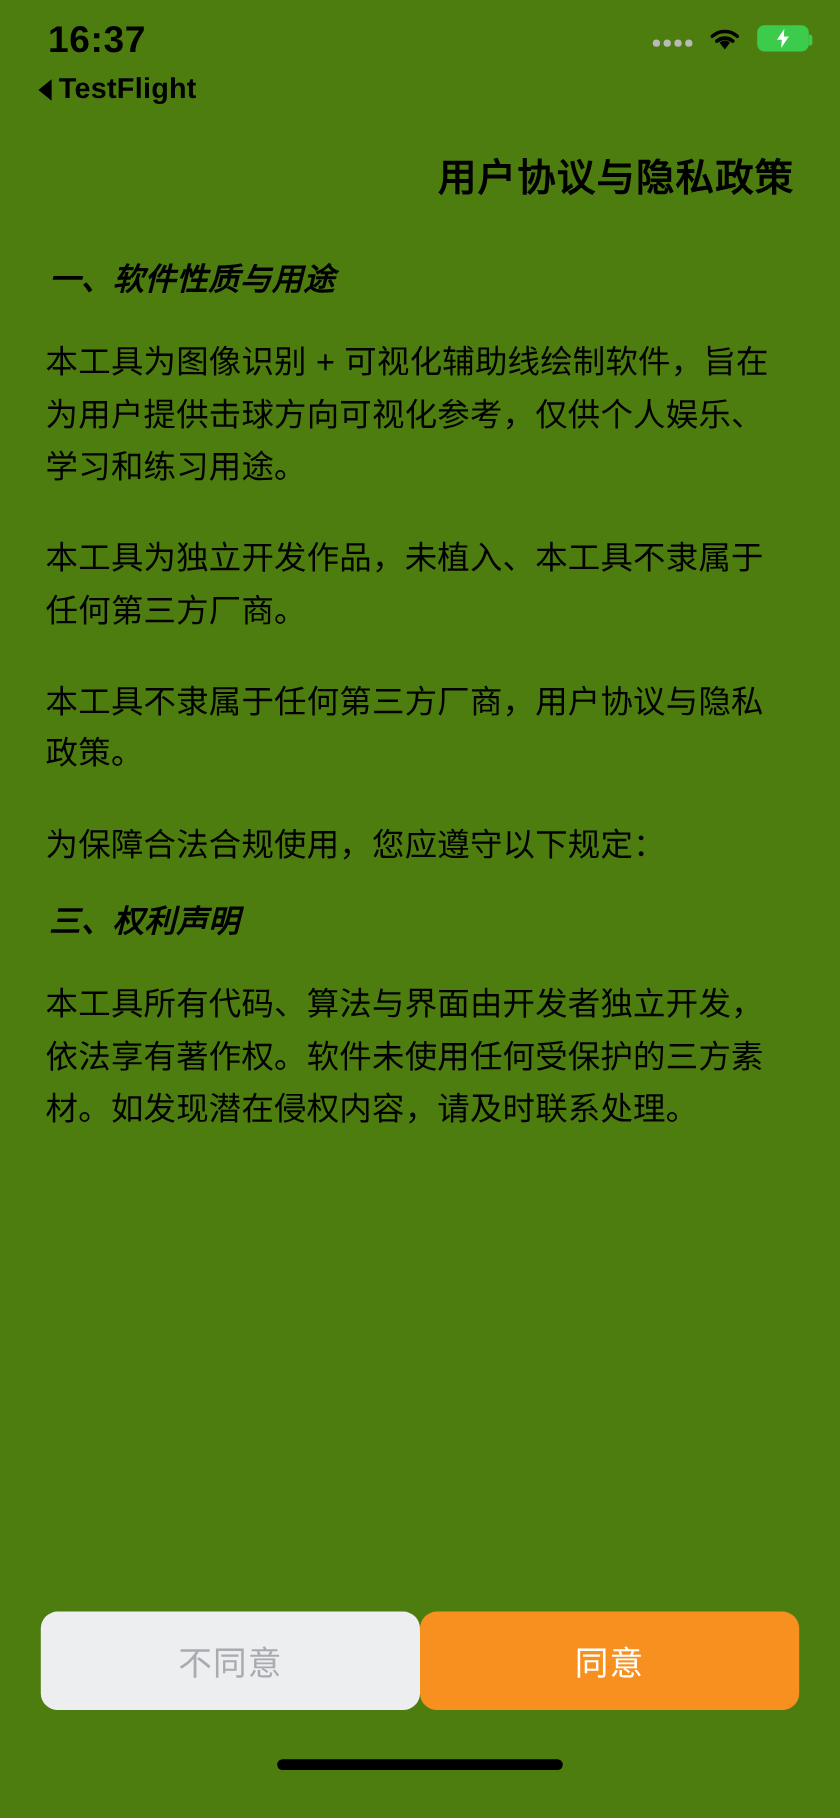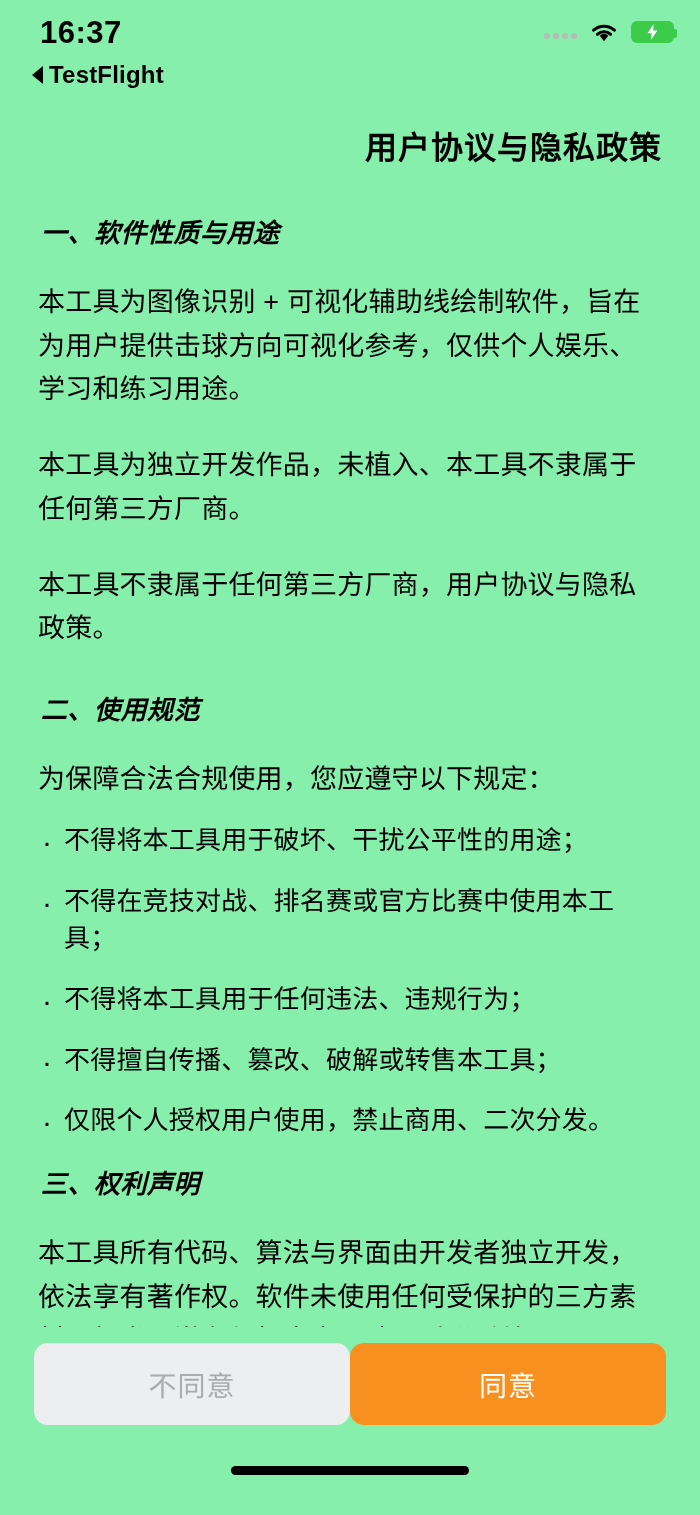--- a/index.html
+++ b/index.html
@@ -7,21 +7,21 @@
     width: 700px;
     height: 1515px;
     background: #ffffff;
     font-family: "Liberation Sans", "DejaVu Sans", sans-serif;
     overflow: hidden;
   }
   .phone {
     position: relative;
     width: 700px;
     height: 1515px;
-    background: #86efac;
+    background: #4d7c0f;
     display: flex;
     flex-direction: column;
   }
 
   
   .statusbar {
     position: relative;
     height: 58px;
     flex: 0 0 58px;
     display: flex;
@@ -213,29 +213,21 @@
   </div>
 
   <div class="content">
     <div class="page-title">用户协议与隐私政策</div>
 
     <div class="sec-title">一、软件性质与用途</div>
     <p class="para">本工具为图像识别 + 可视化辅助线绘制软件，旨在为用户提供击球方向可视化参考，仅供个人娱乐、学习和练习用途。</p>
     <p class="para">本工具为独立开发作品，未植入、本工具不隶属于任何第三方厂商。</p>
     <p class="para">本工具不隶属于任何第三方厂商，用户协议与隐私政策。</p>
 
-    <div class="sec-title spaced">二、使用规范</div>
     <p class="para">为保障合法合规使用，您应遵守以下规定：</p>
-    <ul class="bullets">
-      <li>不得将本工具用于破坏、干扰公平性的用途；</li>
-      <li>不得在竞技对战、排名赛或官方比赛中使用本工具；</li>
-      <li>不得将本工具用于任何违法、违规行为；</li>
-      <li>不得擅自传播、篡改、破解或转售本工具；</li>
-      <li>仅限个人授权用户使用，禁止商用、二次分发。</li>
-    </ul>
 
     <div class="sec-title">三、权利声明</div>
     <p class="para">本工具所有代码、算法与界面由开发者独立开发，依法享有著作权。软件未使用任何受保护的三方素材。如发现潜在侵权内容，请及时联系处理。</p>
 
   </div>
 
   <div class="btn-row">
     <button class="btn btn-secondary">不同意</button>
     <button class="btn btn-primary">同意</button>
   </div>

